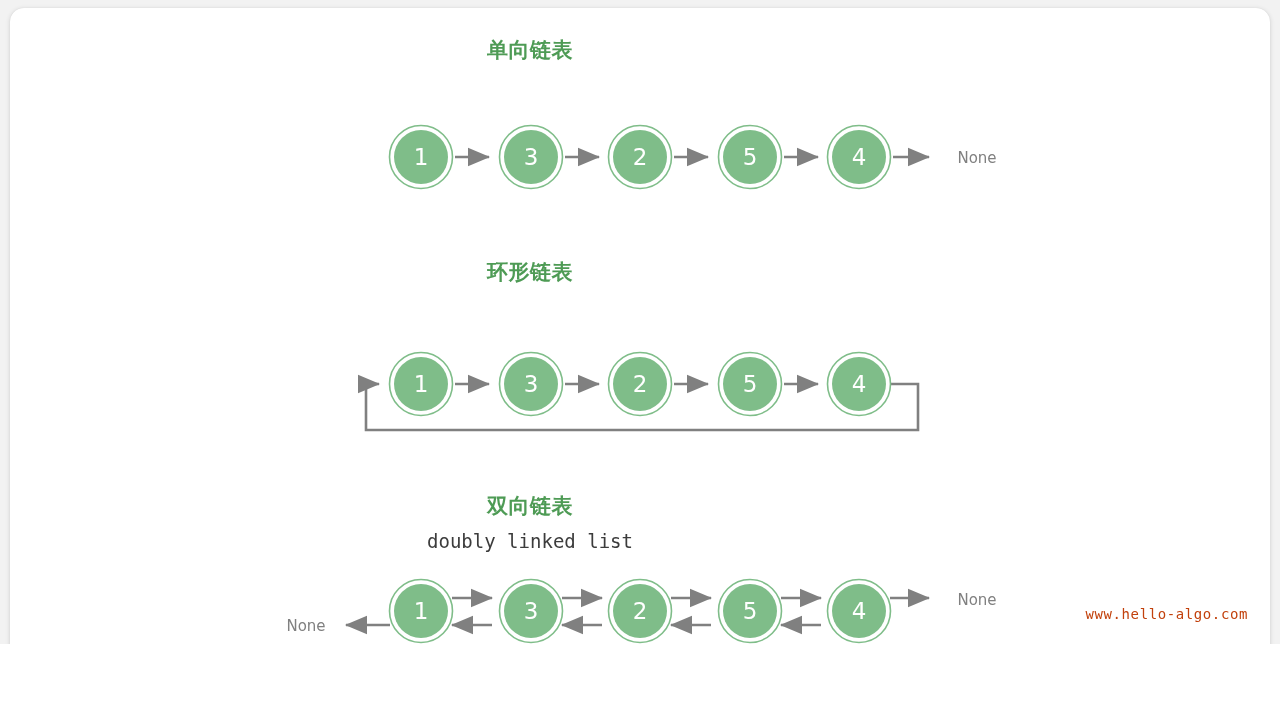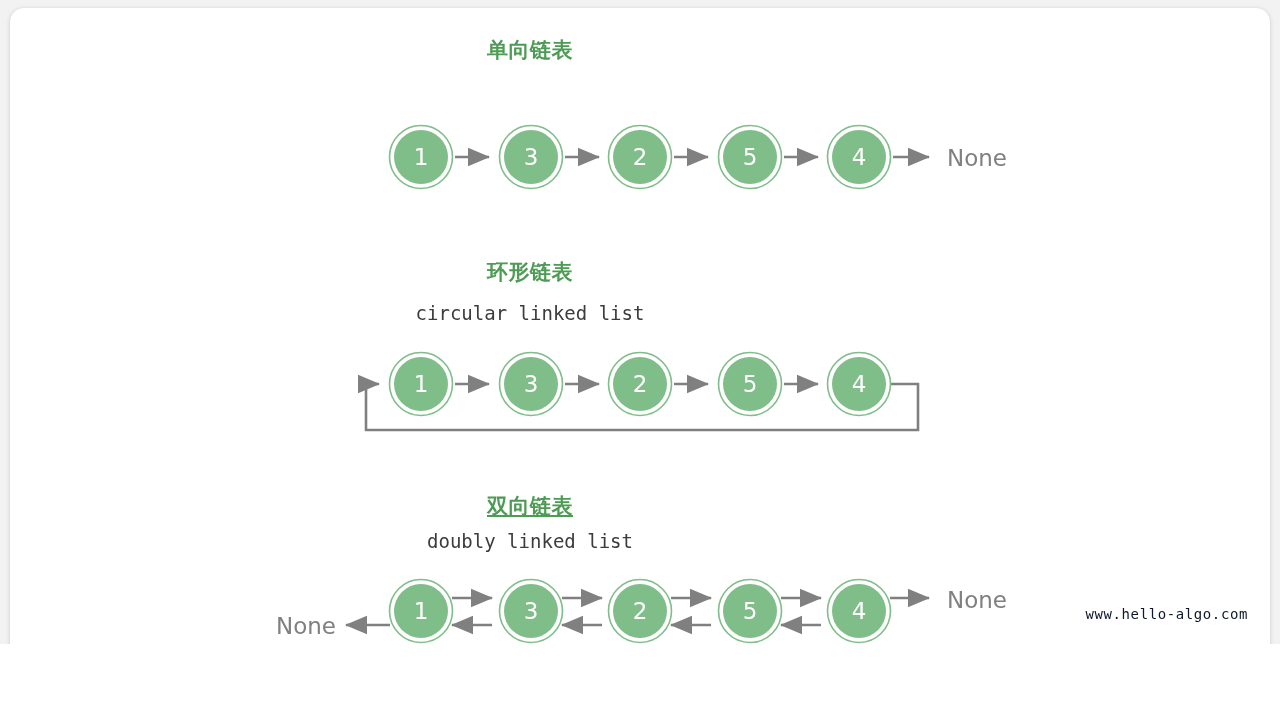--- a/index.html
+++ b/index.html
@@ -51,54 +51,53 @@
     text-align: center;
     font-family: "DejaVu Sans Mono", monospace;
     font-size: 19px;
     color: #3c3c3c;
     white-space: nowrap;
     transform: translateX(-50%);
   }
   .none-label {
     position: absolute;
     font-family: "DejaVu Sans", sans-serif;
-    font-size: 23px;
+    font-size: 15px;
     color: #808080;
     white-space: nowrap;
     transform: translate(-50%, -50%);
   }
   .watermark {
     position: absolute;
     right: 32px;
     bottom: 22px;
     font-family: "DejaVu Sans Mono", monospace;
     font-size: 14px;
-    color: #0f172a;
+    color: #c2410c;
     letter-spacing: 0.6px;
     white-space: nowrap;
   }
   .node-num {
     font-family: "DejaVu Sans", sans-serif;
     font-size: 23px;
     fill: #ffffff;
   }
 </style>
 </head>
 <body>
 
 <div id="canvas">
   <div class="card"></div>
 
   <div class="title-cn" style="left:530px; top:36px;">单向链表</div>
   <div class="none-label" style="left:977px; top:158px;">None</div>
 
   <div class="title-cn" style="left:530px; top:258px;">环形链表</div>
-  <div class="title-en" style="left:530px; top:302px;">circular linked list</div>
-
-  <div class="title-cn" style="left:530px; top:492px;text-decoration:underline;">双向链表</div>
+
+  <div class="title-cn" style="left:530px; top:492px;">双向链表</div>
   <div class="title-en" style="left:530px; top:530px;">doubly linked list</div>
   <div class="none-label" style="left:977px; top:600px;">None</div>
   <div class="none-label" style="left:306px; top:626px;">None</div>
 
   <svg class="svg-layer" viewBox="0 0 1280 720">
     <defs>
       <marker id="arrowR" markerWidth="9" markerHeight="9" refX="8.2" refY="4.5" orient="auto" markerUnits="strokeWidth">
         <path d="M0,0.9 L8.6,4.5 L0,8.1 z" fill="#808080"></path>
       </marker>
       <marker id="arrowL" markerWidth="9" markerHeight="9" refX="8.2" refY="4.5" orient="auto" markerUnits="strokeWidth">

